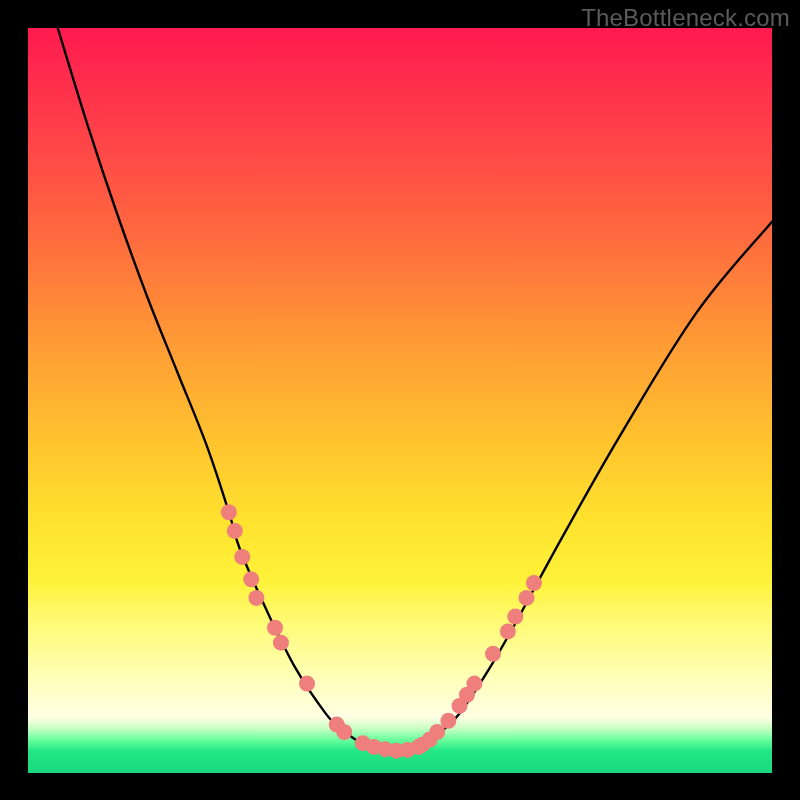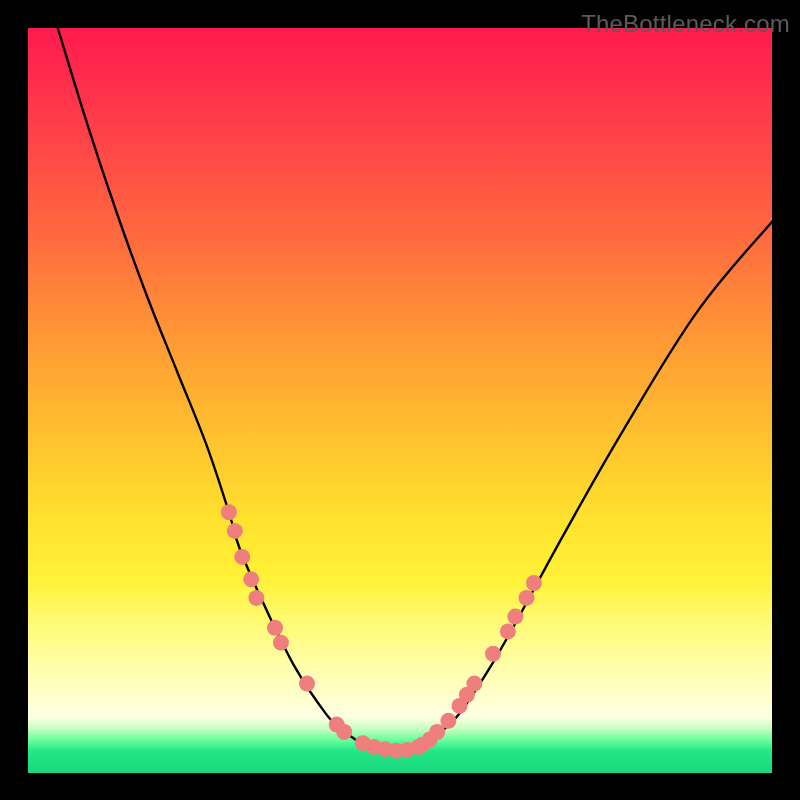--- a/index.html
+++ b/index.html
@@ -37,21 +37,21 @@
       #ffffb6 87%,
       #ffffe4 92.5%,
       #c9ffc3 94%,
       #6cff9e 95.5%,
       #23e886 97%,
       #1ad680 100%
     );
   }
   .watermark {
     position: absolute;
-    top: 10px;
+    top: 4px;
     right: 10px;
     color: #5b5b5b;
     font-size: 24px;
     font-weight: 400;
     letter-spacing: 0.2px;
     user-select: none;
   }
   svg.curve {
     position: absolute;
     left: 0;

